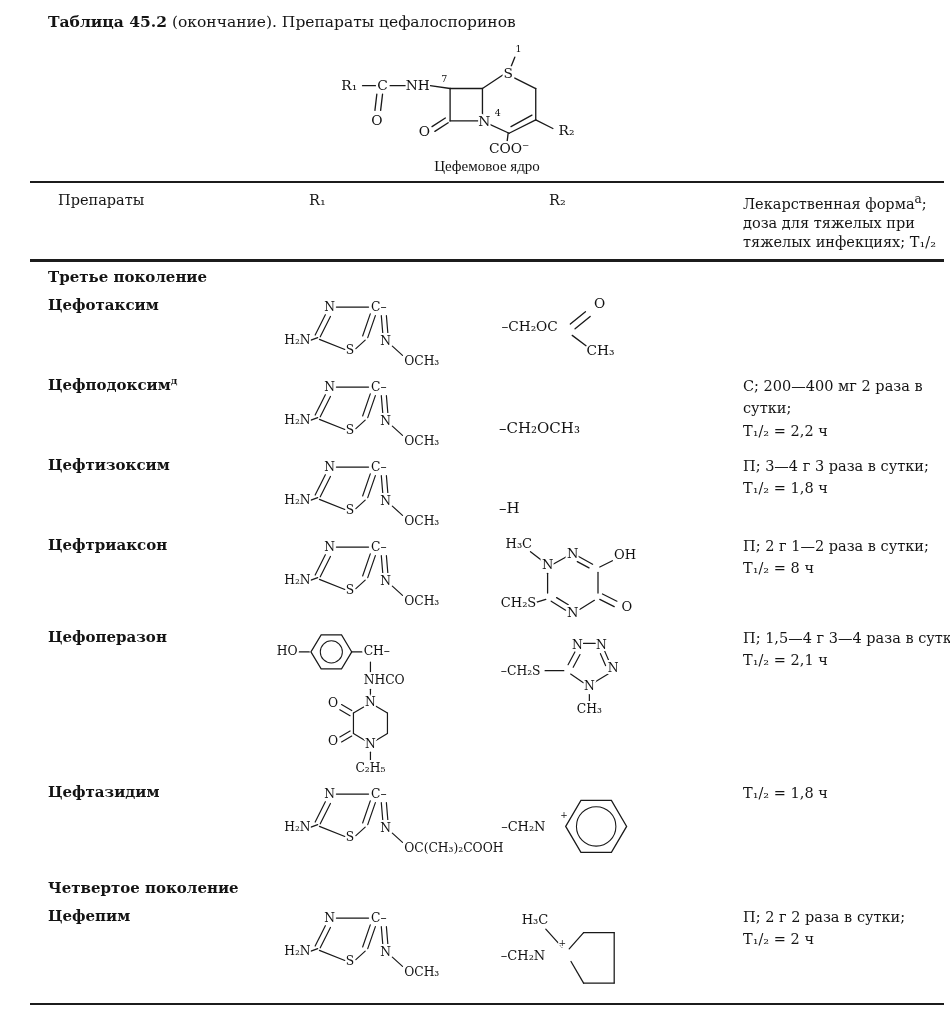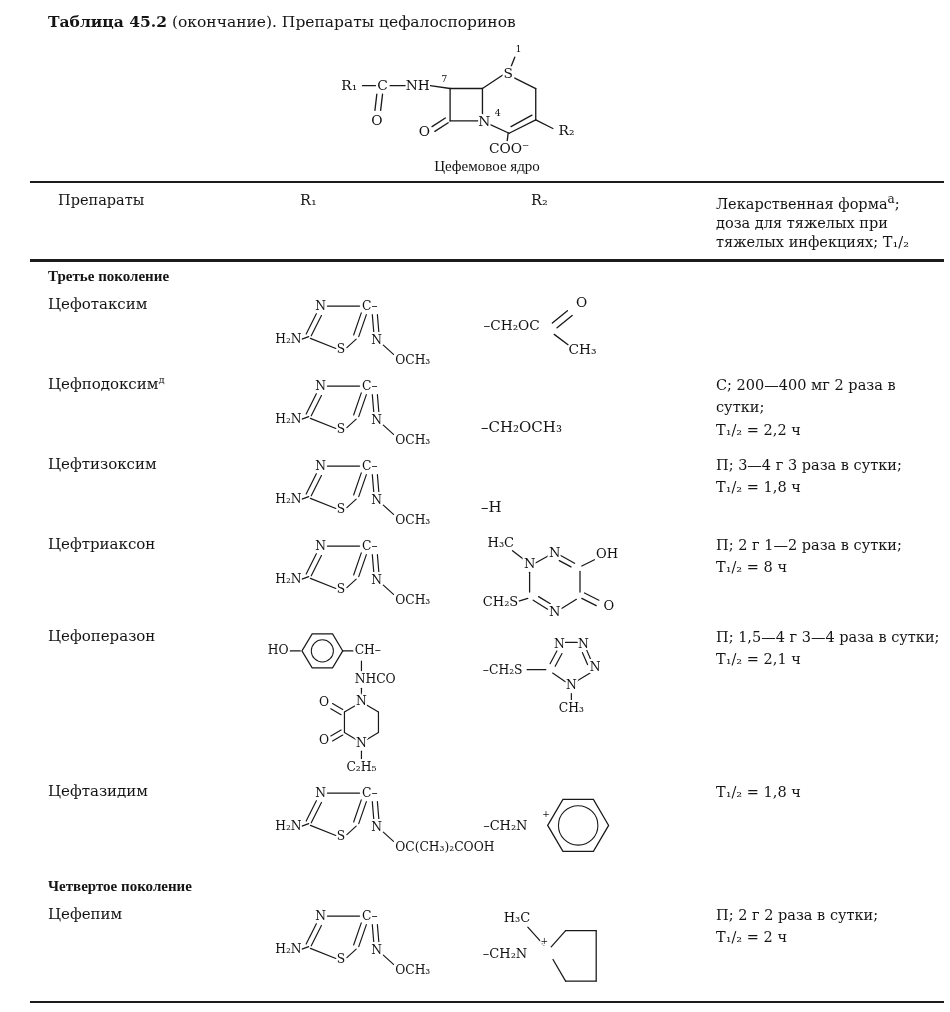--- a/index.html
+++ b/index.html
@@ -9,30 +9,30 @@
   .title .b{font-weight:bold;}
   
   .nucleus{margin-left:288px;width:320px;text-align:center;}
   .nucleus svg{display:block;}
   .nucleus-caption{font-size:15px;margin:-2px 0 6px 28px;text-align:center;width:250px;font-family:Liberation Serif, serif;}
   
   .rule{background:#1c1c1c;margin-left:-16px;width:914px;}
   .rule.thin{height:2px;}
   .rule.thick{height:2.5px;}
   
-  .grid{display:grid;grid-template-columns:210px 225px 235px 228px;}
+  .grid{display:grid;grid-template-columns:210px 225px 235px 228px;gap:9px;}
   .thead{font-size:14.5px;padding:9px 0 8px 0;}
   .thead .h1{padding-left:12px;}
   .thead .h2{padding-left:44px;}
   .thead .h3{padding-left:50px;}
   .thead .h4{line-height:1.3;padding-right:4px;}
-  .section{font-weight:bold;font-size:15px;padding:6px 0 3px 2px;font-family:Liberation Serif, serif;}
+  .section{font-weight:bold;font-size:15px;padding:6px 0 3px 2px;}
   .row{align-items:start;}
   .cell{min-height:10px;}
-  .name{font-size:15px;padding:6px 0 0 2px;}
+  .name{font-size:15px;padding:6px 0 0 2px;font-weight:bold;}
   .name sup{font-size:10px;}
   .dose{font-size:14.5px;line-height:1.55;padding-top:6px;}
   .r2text{font-size:15px;padding-top:8px;margin-top:40px;}
   .r2cell svg,.r1cell svg{display:block;}
   .r1cell{padding-left:10px;padding-top:2px;}
   .r2cell{padding-top:2px;}
   
   svg.cs line, svg.cs path, svg.cs polygon{stroke:#191919;stroke-width:1.4;fill:none;stroke-linecap:round;}
   svg.cs circle{stroke:#191919;stroke-width:1.2;fill:none;}
   svg.cs text{font-family:"DejaVu Serif","Liberation Serif",serif;font-size:14.5px;fill:#111;

